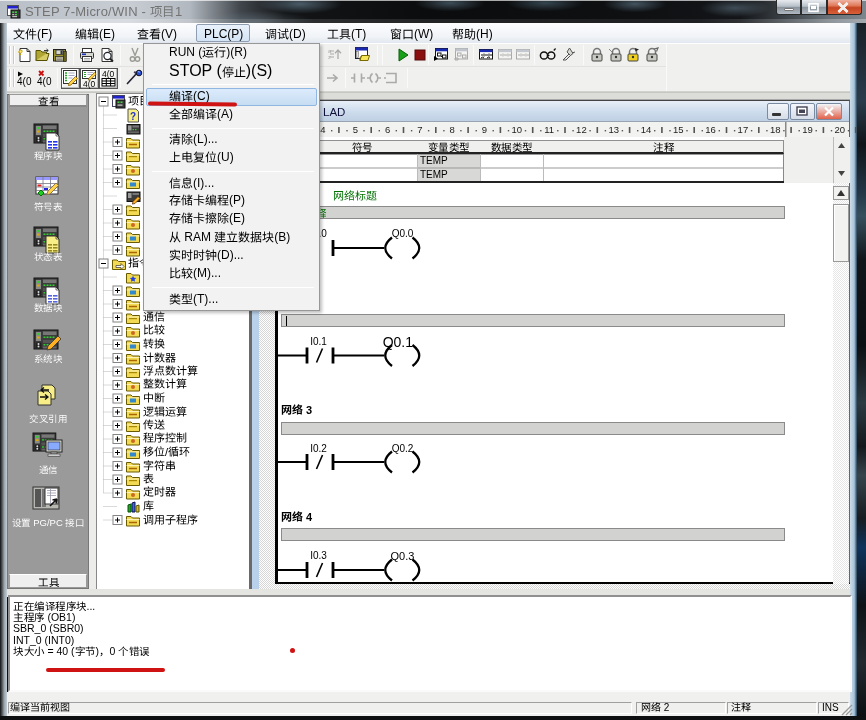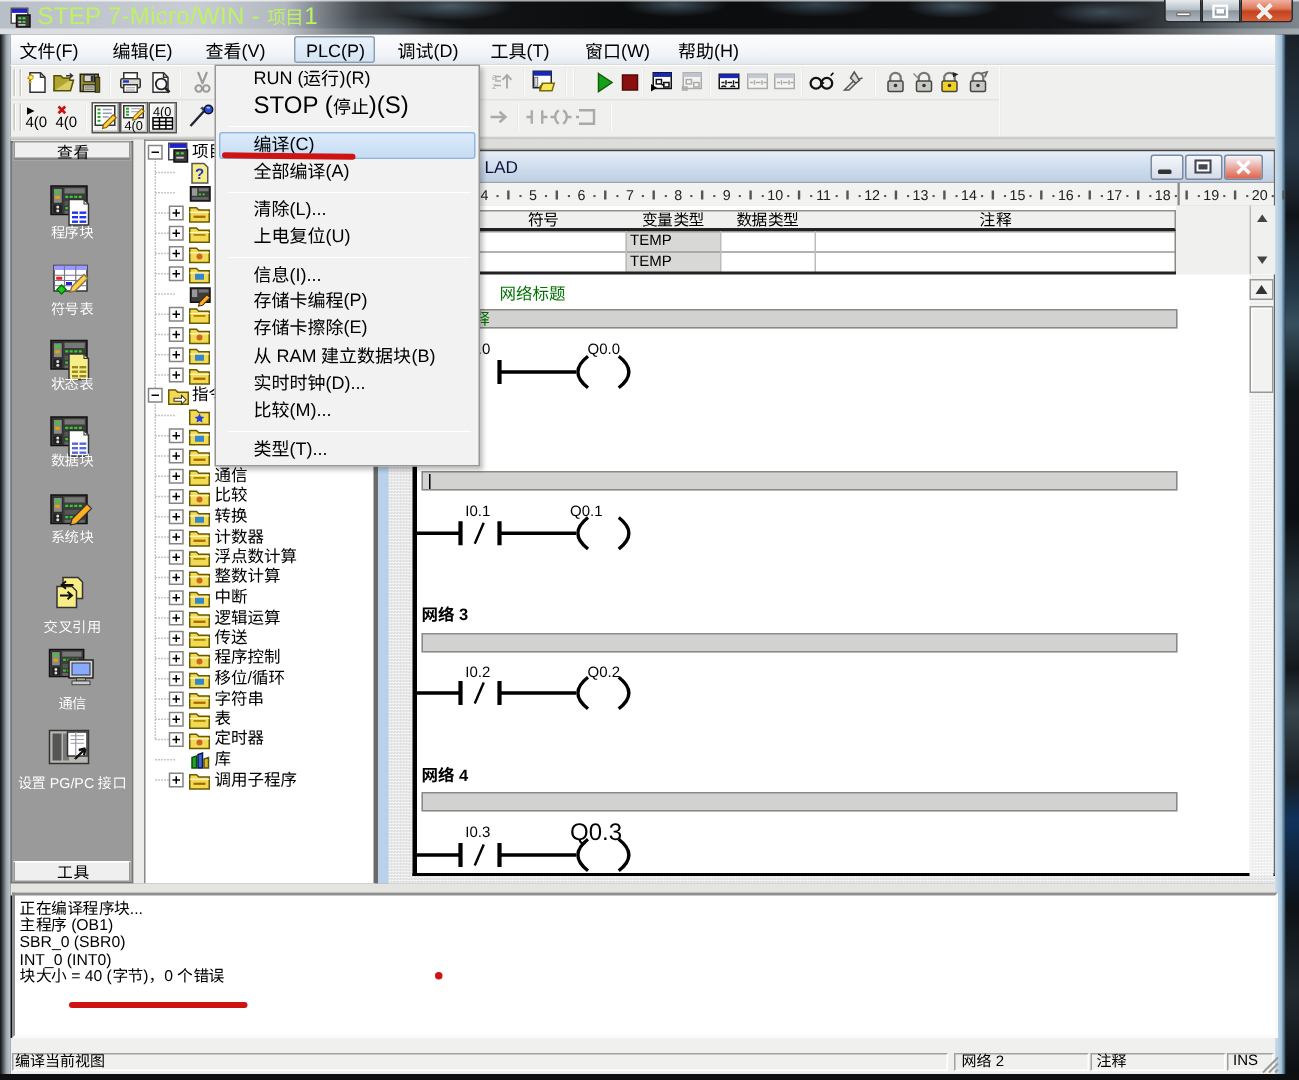--- a/index.html
+++ b/index.html
@@ -148,21 +148,21 @@
 <svg class="a" style="left:7px;top:5px;" width="13" height="13">
     <rect x="0.5" y="0.5" width="11" height="10" fill="#fff" stroke="#555"></rect>
 <rect x="1" y="1" width="10" height="2.6" fill="#2222cc"></rect>
 <rect x="4" y="5" width="9" height="8" fill="#3a3a3a" stroke="#111"></rect>
 <rect x="5.2" y="6.5" width="2" height="1.4" fill="#44dd44"></rect>
     <rect x="8" y="6.5" width="2" height="1.4" fill="#44dd44"></rect>
 <rect x="5.2" y="9" width="2" height="1.2" fill="#bbb"></rect>
     <rect x="8" y="9" width="2" height="1.2" fill="#44dd44"></rect>
 <rect x="5.2" y="11" width="4.8" height="1.2" fill="#bbb"></rect>
   </svg>
-<div class="a" style="left:25px;top:4px;font-size:16px;color:#bef264;line-height:15.6px;white-space:nowrap;letter-spacing:0.2px">STEP 7-Micro/WIN - <svg class="k" style="width:12.5px;height:12.5px;vertical-align:-1.6px" viewBox="0 -880 1000 1000">
+<div class="a" style="left:25px;top:4px;font-size:13px;color:#737373;line-height:15.6px;white-space:nowrap;letter-spacing:0.2px">STEP 7-Micro/WIN - <svg class="k" style="width:12.5px;height:12.5px;vertical-align:-1.6px" viewBox="0 -880 1000 1000">
       <use href="#c9879"></use>
     </svg><svg class="k" style="width:12.5px;height:12.5px;vertical-align:-1.6px" viewBox="0 -880 1000 1000">
       <use href="#c76ee"></use>
     </svg>1</div>
 <div class="a" style="left:776px;top:0;width:25px;height:15px;border:1px solid #2a2a2a;border-top:none;border-radius:0 0 0 3px;background:linear-gradient(180deg,#e8ecf0,#b8c0c8 45%,#8a949c 52%,#b0b9c1)"></div>
 <div class="a" style="left:801px;top:0;width:26px;height:15px;border:1px solid #2a2a2a;border-top:none;background:linear-gradient(180deg,#e8ecf0,#b8c0c8 45%,#8a949c 52%,#b0b9c1)"></div>
 <div class="a" style="left:827px;top:0;width:35px;height:15px;border:1px solid #2a2a2a;border-top:none;border-radius:0 0 3px 0;background:linear-gradient(180deg,#f0b2a2,#e07a5a 40%,#c44420 55%,#d8603a)"></div>
 <div class="a" style="left:784px;top:8px;width:10px;height:3px;background:#fff;border:1px solid #777;border-radius:1px"></div>
 <svg class="a" style="left:806px;top:3px;" width="16" height="10">
     <rect x="3" y="0.8" width="9" height="7.5" fill="none" stroke="#fff" stroke-width="1.6"></rect>
@@ -1311,25 +1311,25 @@
     <path d="M134.5 268.5 Q148 279 134.5 289.5" fill="none" stroke="#000" stroke-width="2.3"></path>
     <path d="M0 387 H28 M56 387 H106" stroke="#000" stroke-width="2.2"></path>
     <path d="M29 379 V395 M55 379 V395" stroke="#000" stroke-width="2.8"></path>
     <path d="M44.5 380 L38.5 394" stroke="#000" stroke-width="1.6"></path>
     <path d="M114 376.5 Q100.5 387 114 397.5" fill="none" stroke="#000" stroke-width="2.3"></path>
     <path d="M134.5 376.5 Q148 387 134.5 397.5" fill="none" stroke="#000" stroke-width="2.3"></path>
   </svg>
 <div class="a" style="left:296px;top:228px;font-size:10px;color:#000;line-height:12.5px;white-space:nowrap;width:45px;text-align:center">I0.0</div>
 <div class="a" style="left:380px;top:228px;font-size:10px;color:#000;line-height:12.5px;white-space:nowrap;width:45px;text-align:center">Q0.0</div>
 <div class="a" style="left:296px;top:336px;font-size:10px;color:#000;line-height:12.5px;white-space:nowrap;width:45px;text-align:center">I0.1</div>
-<div class="a" style="left:380px;top:336px;font-size:10px;color:#000;line-height:12.5px;white-space:nowrap;width:45px;text-align:left">Q0.1</div>
+<div class="a" style="left:368px;top:336px;font-size:14px;color:#000;line-height:12.5px;white-space:nowrap;width:45px;text-align:right">Q0.1</div>
 <div class="a" style="left:296px;top:443px;font-size:10px;color:#000;line-height:12.5px;white-space:nowrap;width:45px;text-align:center">I0.2</div>
 <div class="a" style="left:380px;top:443px;font-size:10px;color:#000;line-height:12.5px;white-space:nowrap;width:45px;text-align:center">Q0.2</div>
 <div class="a" style="left:296px;top:550px;font-size:10px;color:#000;line-height:12.5px;white-space:nowrap;width:45px;text-align:center">I0.3</div>
-<div class="a" style="left:380px;top:550px;font-size:16px;color:#000;line-height:12.5px;white-space:nowrap;width:45px;text-align:left">Q0.3</div>
+<div class="a" style="left:380px;top:550px;font-size:11px;color:#000;line-height:12.5px;white-space:nowrap;width:45px;text-align:center">Q0.3</div>
 <div class="a" style="left:7px;top:589px;width:843px;height:8px;background:#e4e4e0"></div>
 <div class="a" style="left:8px;top:595px;width:844px;height:97px;background:#fff;border:2px solid;border-color:#909090 #fafafa #fafafa #909090"></div>
 <div class="a" style="left:13px;top:600px;font-size:10.5px;color:#000;line-height:13.1px;white-space:nowrap"><svg class="k" style="width:10.5px;height:10.5px;vertical-align:-1.4px" viewBox="0 -880 1000 1000">
       <use href="#c6b63"></use>
     </svg><svg class="k" style="width:10.5px;height:10.5px;vertical-align:-1.4px" viewBox="0 -880 1000 1000">
       <use href="#c5728"></use>
     </svg><svg class="k" style="width:10.5px;height:10.5px;vertical-align:-1.4px" viewBox="0 -880 1000 1000">
       <use href="#c7f16"></use>
     </svg><svg class="k" style="width:10.5px;height:10.5px;vertical-align:-1.4px" viewBox="0 -880 1000 1000">
       <use href="#c8bd1"></use>

